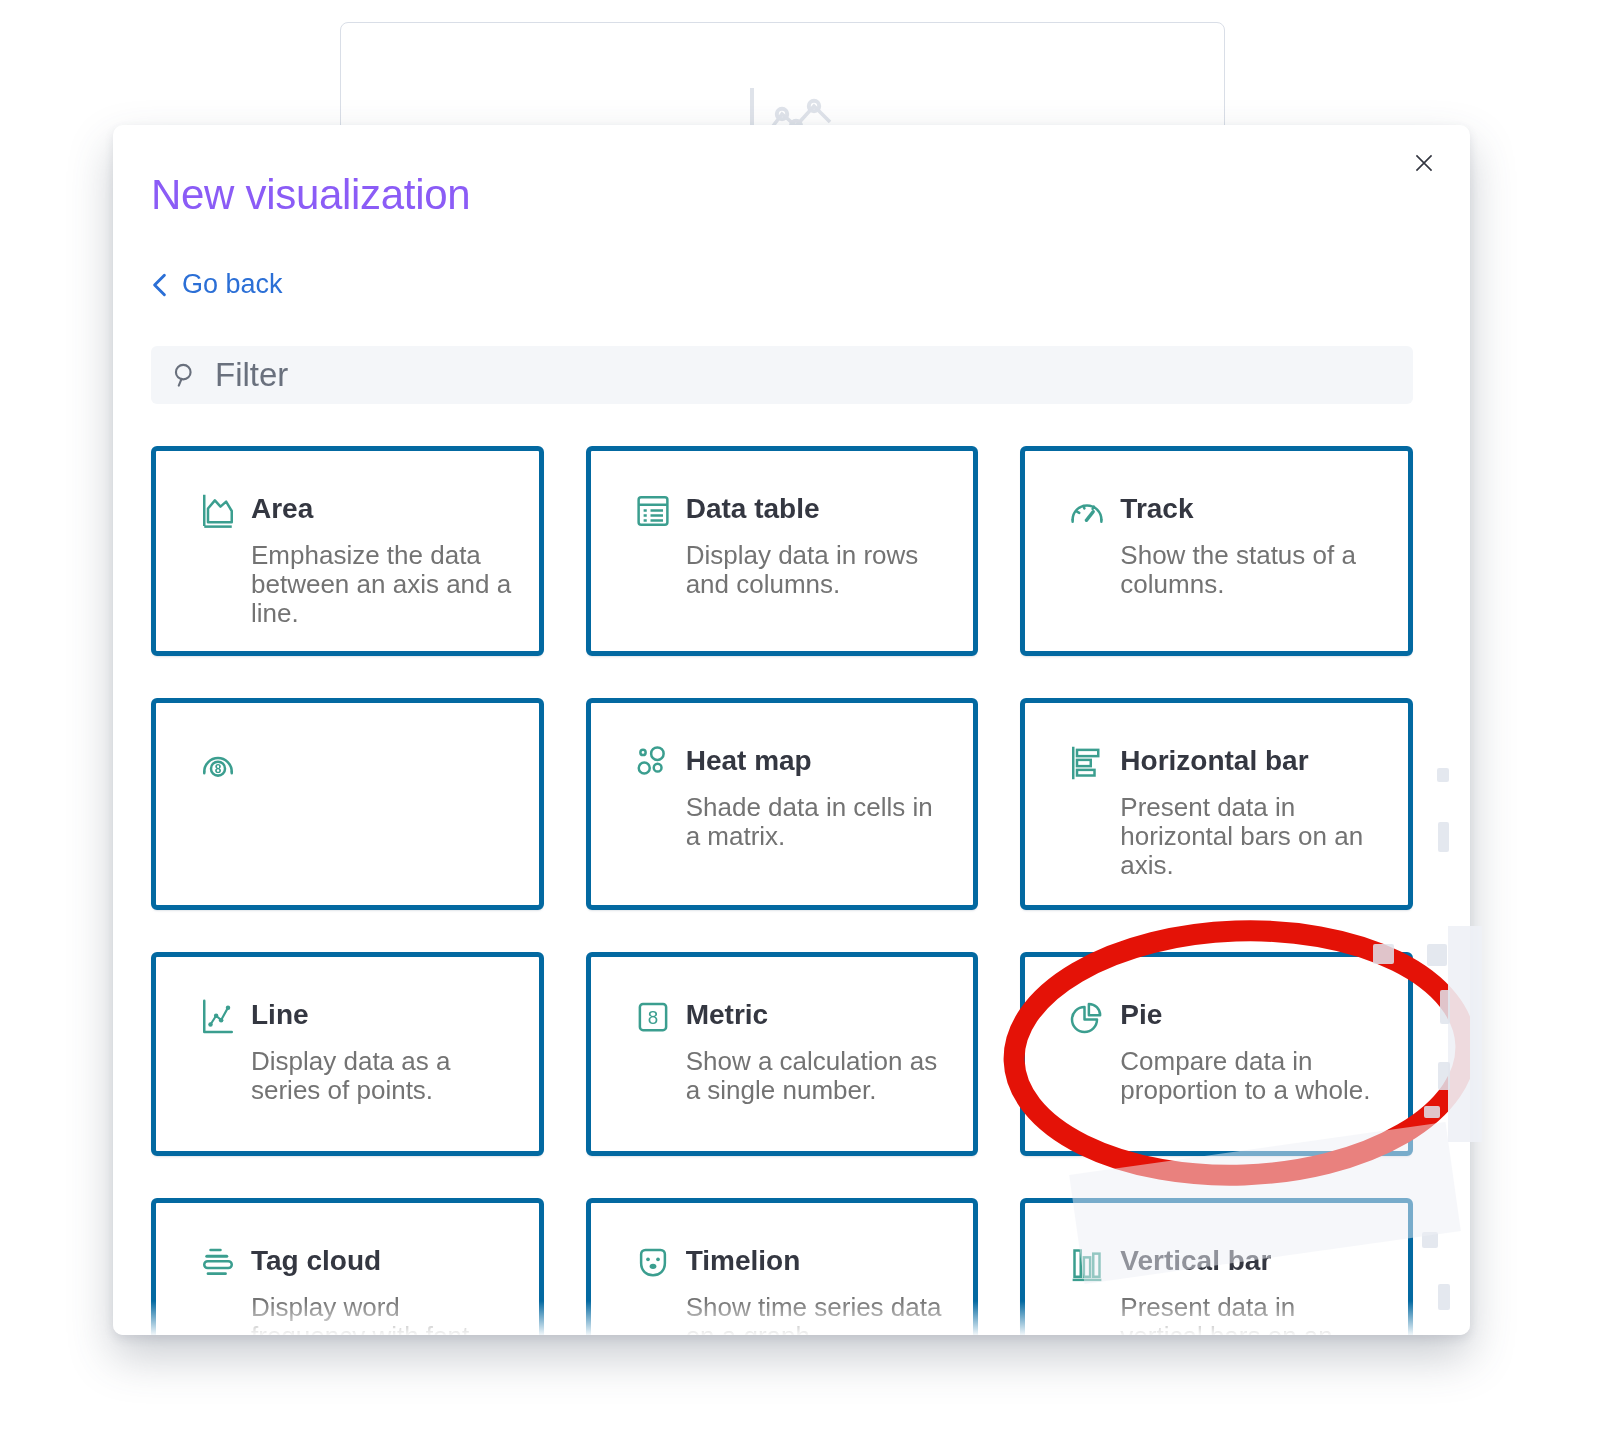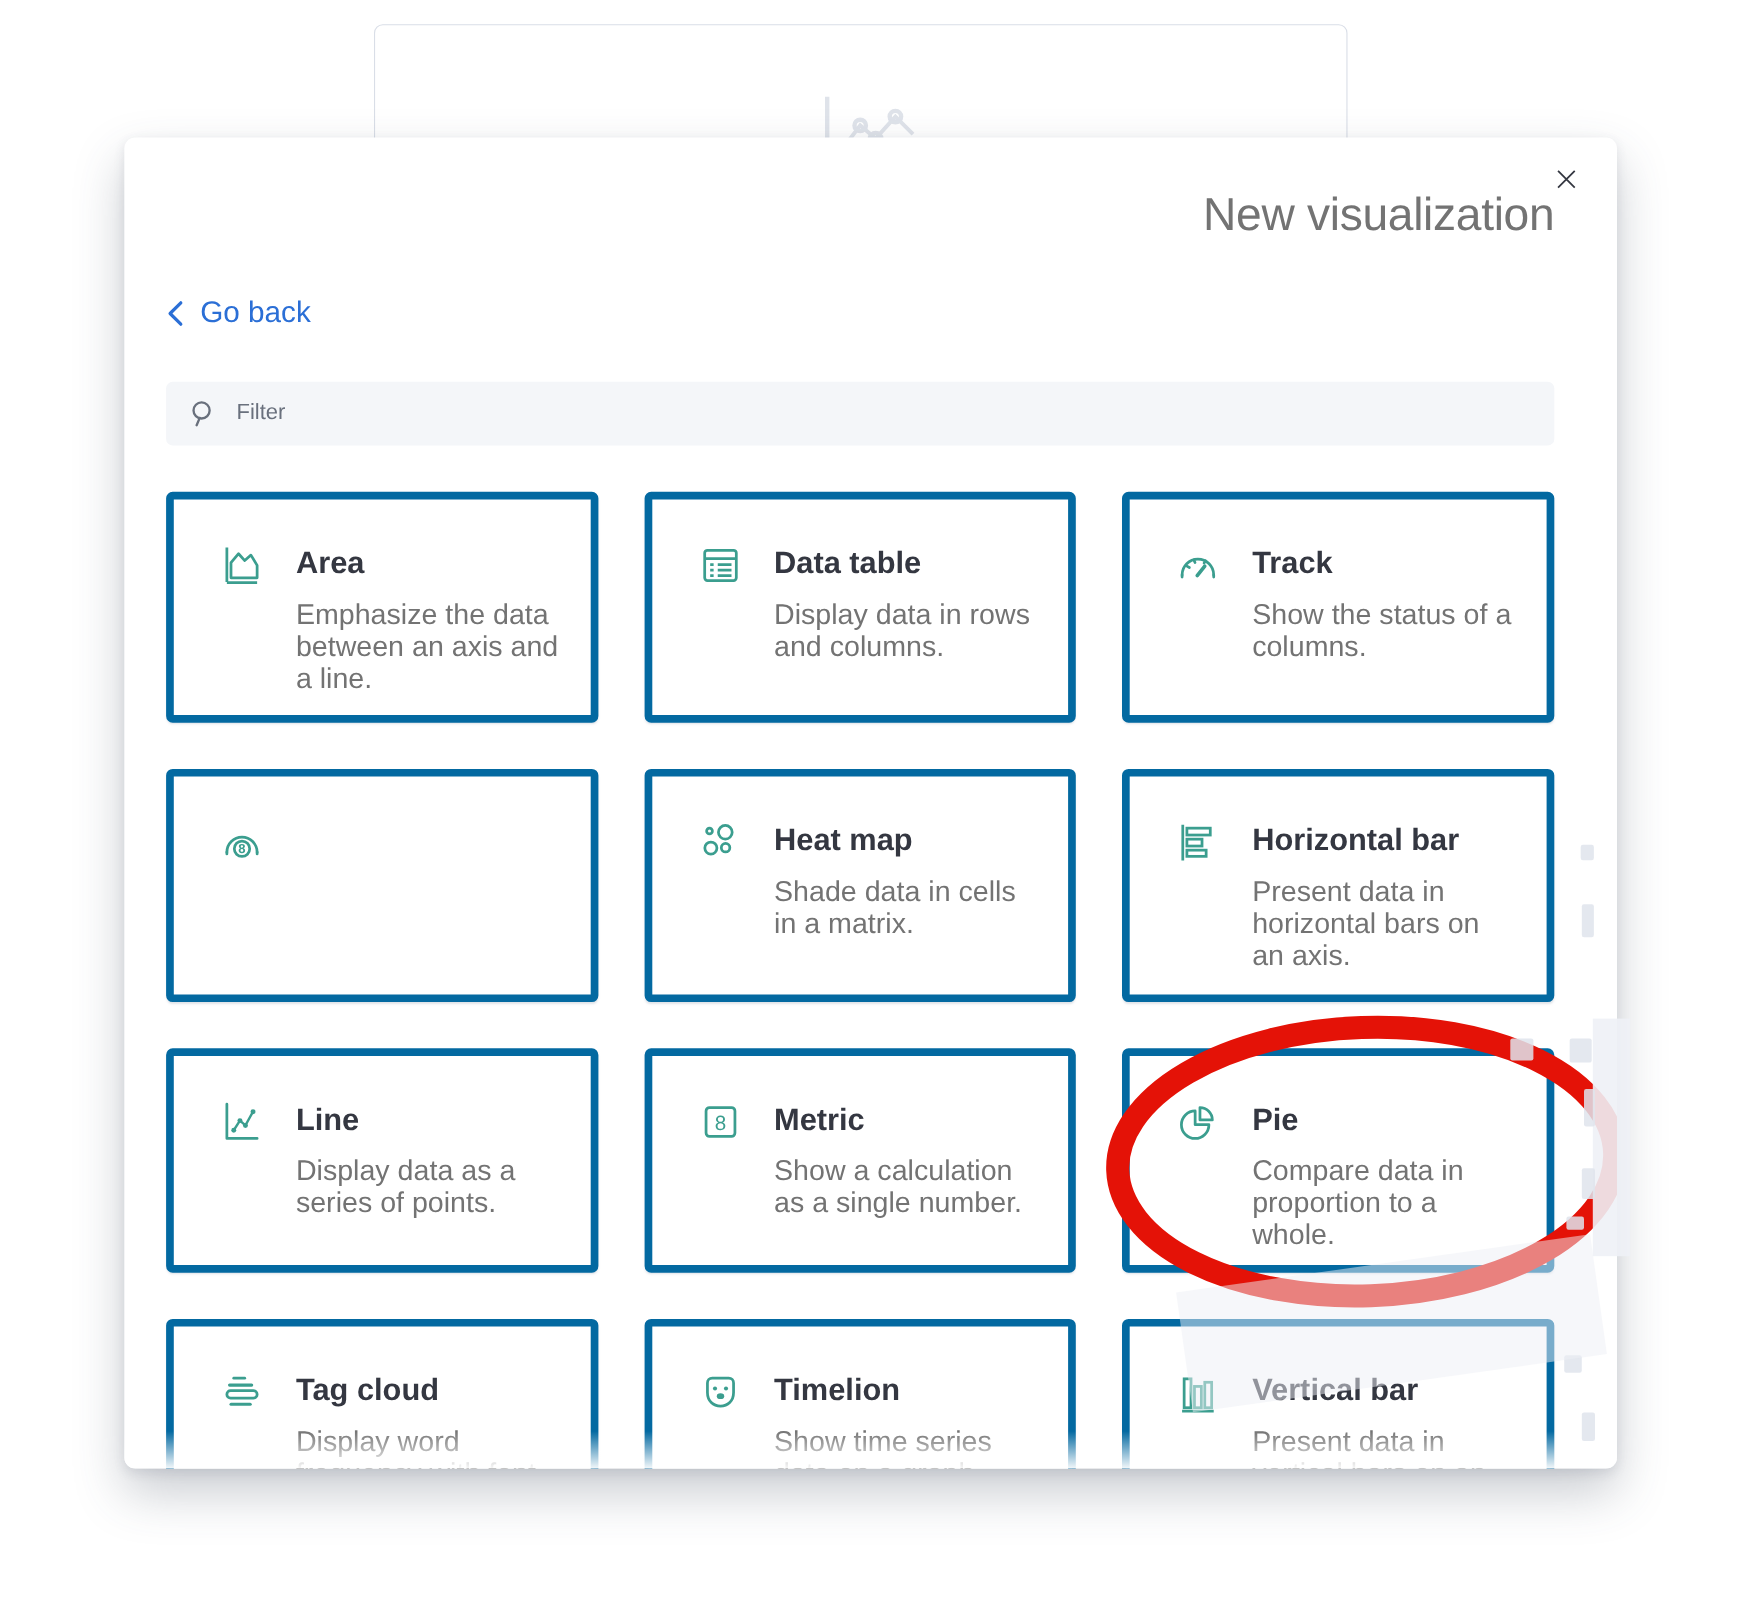--- a/index.html
+++ b/index.html
@@ -43,53 +43,53 @@
     position: absolute; left: 0; right: 0; bottom: 0; height: 34px;
     background: linear-gradient(rgba(255,255,255,0), rgba(255,255,255,0.95));
     z-index: 4; pointer-events: none;
   }
   .close-btn {
     position: absolute; top: 16px; right: 24px;
     width: 44px; height: 44px;
     display: flex; align-items: center; justify-content: center;
     background: none; border: none; cursor: pointer; color: #343741;
   }
-  .modal-title { font-size: 42px; font-weight: 400; letter-spacing: -0.3px; color: #737373; text-align: right; }
+  .modal-title { font-size: 42px; font-weight: 400; letter-spacing: -0.3px; color: #8b5cf6; }
   .go-back {
     margin-top: 50px;
     display: inline-flex; align-items: center; gap: 14px;
     font-size: 27px; font-weight: 500; color: #2b6fd6;
     text-decoration: none; cursor: pointer;
   }
   .filter-wrap { position: relative; margin-top: 44px; }
   .filter-input {
     width: 100%; height: 58px;
     background: #f4f6f9; border: none; border-radius: 6px;
-    font-family: inherit; font-size: 20px; color: #343741;
+    font-family: inherit; font-size: 33px; color: #343741;
     padding: 0 20px 0 64px; outline: none;
   }
   .filter-input::placeholder { color: #69707d; opacity: 1; }
   .filter-search-icon { position: absolute; left: 21px; top: 16px; color: #69707d; }
 
   
   .grid {
     margin-top: 42px;
     display: grid;
     grid-template-columns: repeat(3, 1fr);
     grid-template-rows: 210px 212px 204px auto;
     gap: 42px;
   }
   .card {
     position: relative;
     background: #ffffff;
-    border: 7px solid #0369a1;
+    border: 5px solid #0369a1;
     border-radius: 6px;
     box-shadow: 0 2px 2px -1px rgba(152,162,179,0.3);
     padding: 36px 26px 28px 42px;
-    display: flex; gap: 29px;
+    display: flex; gap: 13px;
     cursor: pointer;
     min-height: 180px;
   }
   .card-icon { flex: 0 0 40px; margin-top: 4px; color: #3b9e8f; }
   .card-icon svg { display: block; }
   .card-icon svg text { font-family: "Liberation Sans", sans-serif; }
   .card-title { font-size: 28px; font-weight: 700; color: #343741; margin: 6px 0 16px 0; }
   .card-desc { font-size: 26px; line-height: 29px; color: #737373; }
 
   

